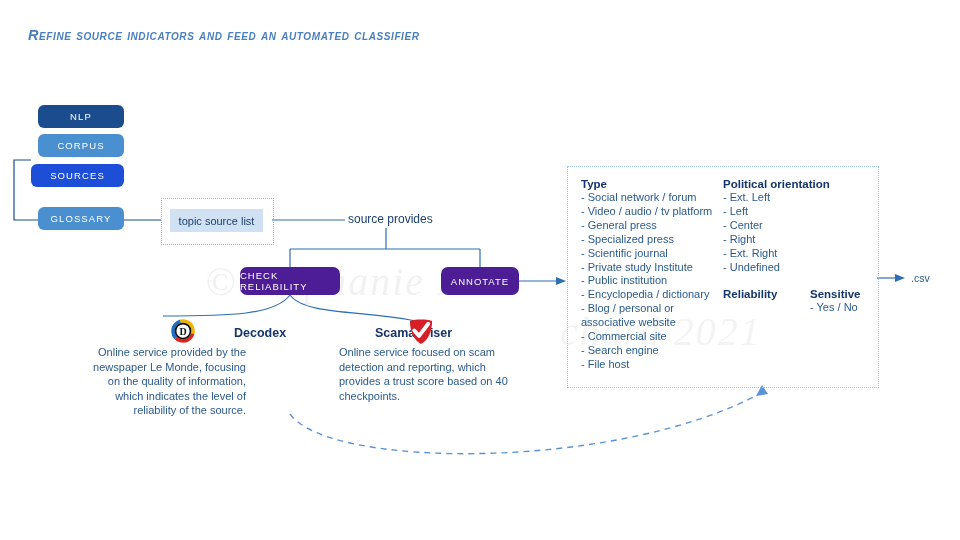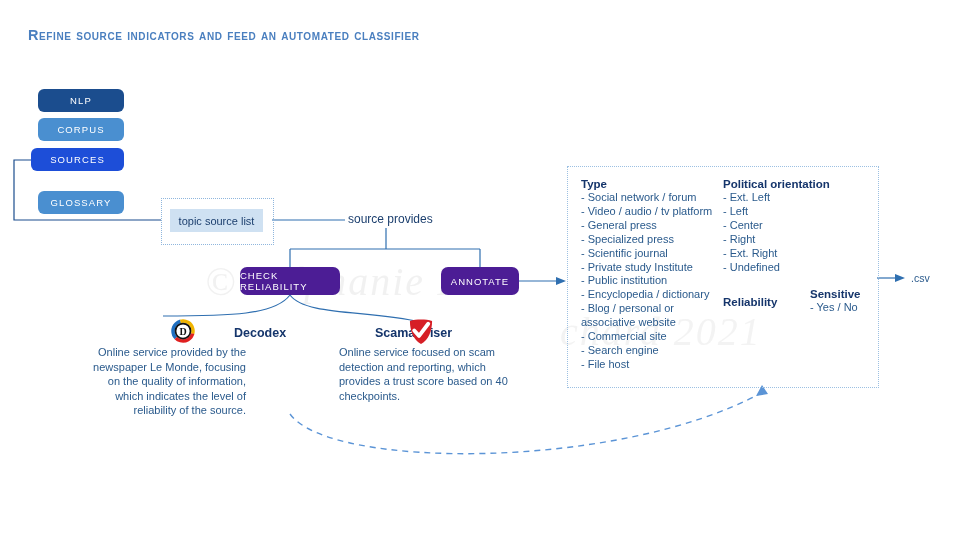--- a/index.html
+++ b/index.html
@@ -26,34 +26,36 @@
   #page-title {
     left: 28px;
     top: 27px;
     font-family: "Liberation Sans Narrow", "Liberation Sans", sans-serif;
     font-size: 14.5px;
     font-weight: 700;
     font-variant: small-caps;
     letter-spacing: 0.6px;
     color: #4a7fbf;
     white-space: nowrap;
+    font-style: italic;
   }
 
   
   .nav-btn {
     height: 23px;
     border-radius: 6px;
     color: #ffffff;
     font-size: 9.5px;
     letter-spacing: 1.1px;
     display: flex;
     align-items: center;
     justify-content: center;
     text-transform: uppercase;
     font-family: "Liberation Sans Narrow", "Liberation Sans", sans-serif;
+    margin-top: 16px;
   }
   #nav-nlp      { left: 38px; top: 89px;  width: 86px; background: #1b4d8e; }
   #nav-corpus   { left: 38px; top: 118px; width: 86px; background: #4a8fd0; }
   #nav-sources  { left: 31px; top: 148px; width: 93px; background: #1d4ed8; }
   #nav-glossary { left: 38px; top: 191px; width: 86px; background: #4a8fd0; }
 
   
   #topic-source-box {
     left: 161px;
     top: 198px;
@@ -130,21 +132,21 @@
   #annotation-panel {
     left: 567px;
     top: 166px;
     width: 310px;
     height: 220px;
     border: 1px dotted #9cc0e2;
   }
   .panel-col { position: absolute; }
   #col-type                 { left: 581px; top: 178px; width: 132px; }
   #col-political-orientation{ left: 723px; top: 178px; width: 92px; }
-  #col-reliability          { left: 723px; top: 288px; width: 85px; margin-top: 8px; }
+  #col-reliability          { left: 723px; top: 288px; width: 85px; }
   #col-sensitive            { left: 810px; top: 288px; width: 70px; }
 
   .col-head {
     font-family: "Liberation Sans Narrow", "Liberation Sans", sans-serif;
     font-size: 11.5px;
     font-weight: 700;
     color: #15356b;
     margin-bottom: 1px;
     white-space: nowrap;
   }

